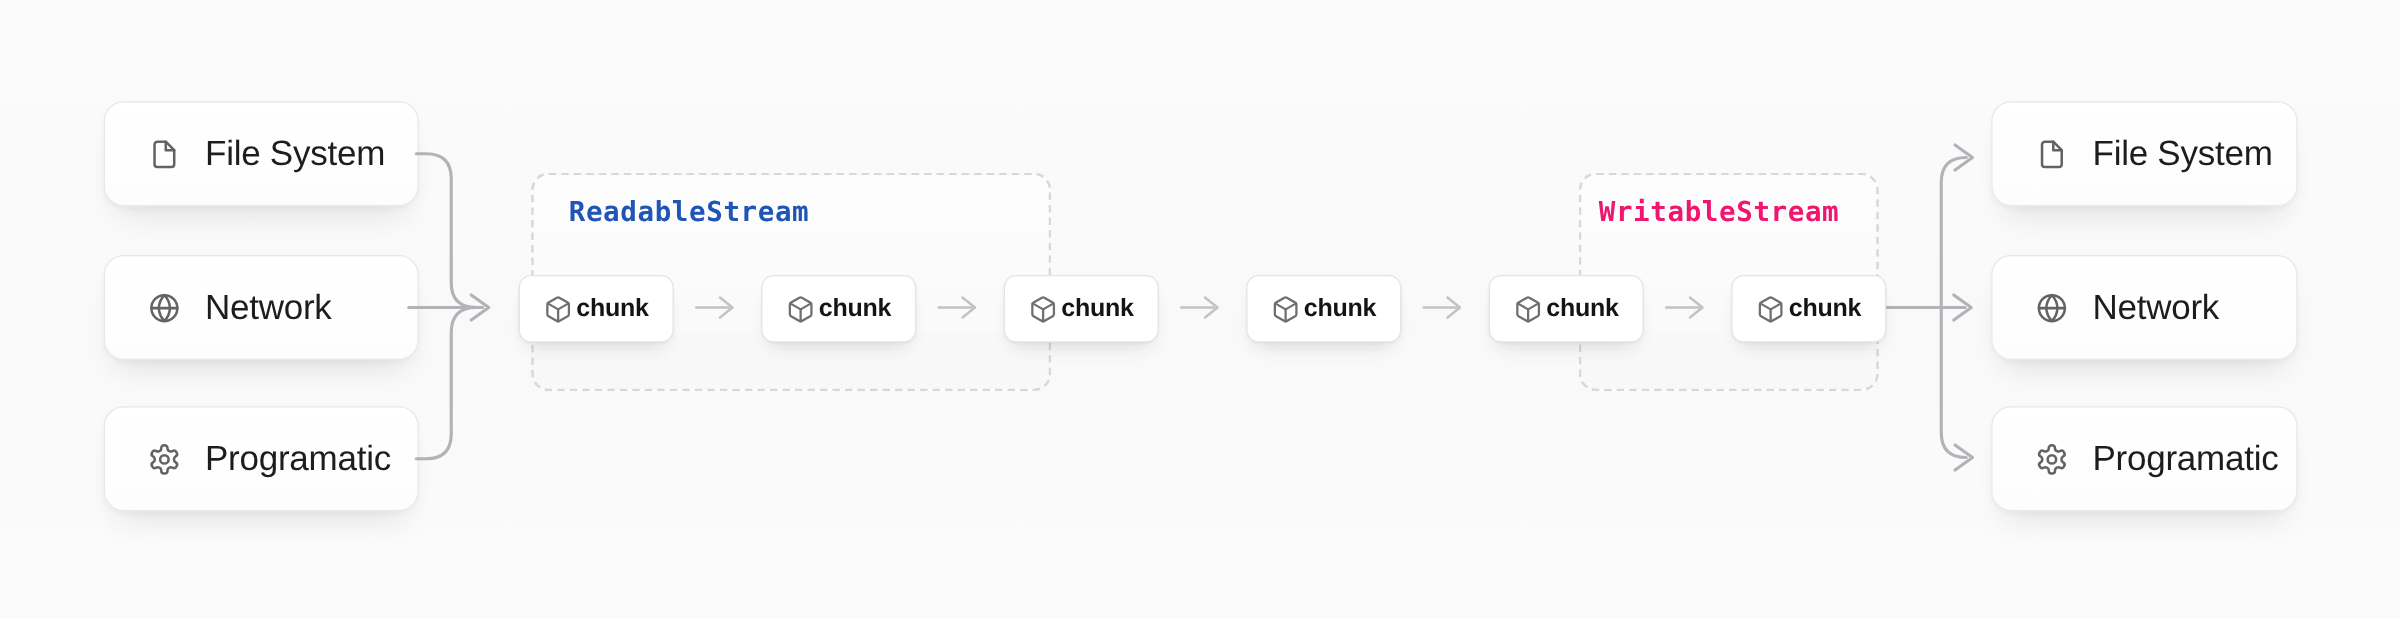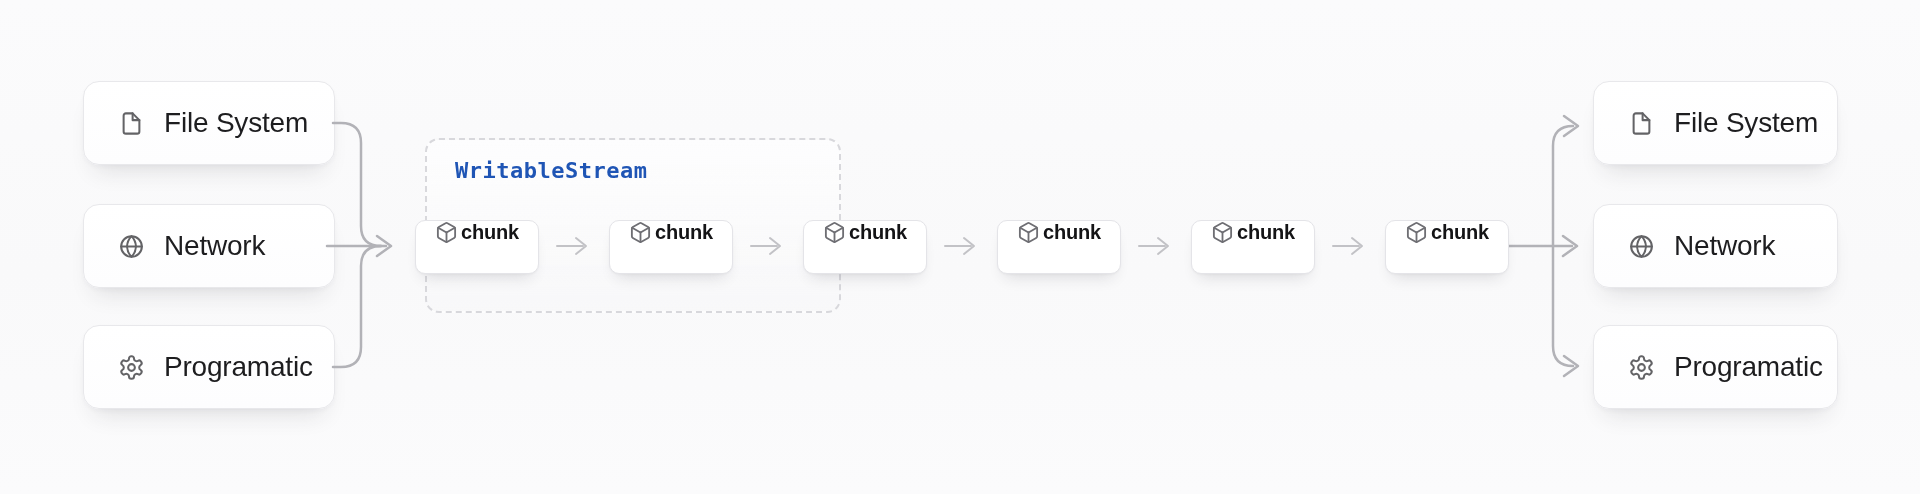--- a/index.html
+++ b/index.html
@@ -47,21 +47,21 @@
   .stream-readable .stream-label{left:28px;color:#1f55b5;}
   .stream-transform .stream-label{left:18px;color:#f2a31d;}
   .stream-writable .stream-label{left:14px;color:#f0156f;}
   
   .chunk{
     position:absolute;top:220px;
     width:122px;height:52px;
     background:#ffffff;
     border:1px solid #e4e4e8;
     border-radius:10px;
-    display:flex;align-items:flex-start;justify-content:center;gap:3px;
+    display:flex;align-items:center;justify-content:center;gap:3px;
     box-shadow:0 10px 16px -8px rgba(40,40,50,.16), 0 1px 2px rgba(40,40,50,.04);
     z-index:3;
   }
   .chunk .cube{width:23px;height:23px;color:#6e6e73;flex:0 0 auto;}
   .chunk .chunk-label{
     font-size:20px;font-weight:bold;color:#141416;letter-spacing:-.2px;
   }
   
   .wires{position:absolute;left:0;top:0;width:1920px;height:494px;z-index:2;pointer-events:none;}
   .wires .main{stroke:#b2b2b7;stroke-width:2.5;fill:none;stroke-linecap:round;stroke-linejoin:round;}
@@ -89,20 +89,23 @@
   </div>
   <div class="endpoint" style="left:83px;top:325px">
     <svg class="ep-icon" viewBox="0 0 24 24" fill="none" stroke="currentColor" stroke-width="1.8" stroke-linecap="round" stroke-linejoin="round">
         <path d="M12.22 2h-.44a2 2 0 0 0-2 2v.18a2 2 0 0 1-1 1.73l-.43.25a2 2 0 0 1-2 0l-.15-.08a2 2 0 0 0-2.73.73l-.22.38a2 2 0 0 0 .73 2.73l.15.1a2 2 0 0 1 1 1.72v.51a2 2 0 0 1-1 1.74l-.15.09a2 2 0 0 0-.73 2.73l.22.38a2 2 0 0 0 2.73.73l.15-.08a2 2 0 0 1 2 0l.43.25a2 2 0 0 1 1 1.73V20a2 2 0 0 0 2 2h.44a2 2 0 0 0 2-2v-.18a2 2 0 0 1 1-1.73l.43-.25a2 2 0 0 1 2 0l.15.08a2 2 0 0 0 2.73-.73l.22-.39a2 2 0 0 0-.73-2.73l-.15-.08a2 2 0 0 1-1-1.74v-.5a2 2 0 0 1 1-1.74l.15-.09a2 2 0 0 0 .73-2.73l-.22-.38a2 2 0 0 0-2.73-.73l-.15.08a2 2 0 0 1-2 0l-.43-.25a2 2 0 0 1-1-1.73V4a2 2 0 0 0-2-2z"></path>
         <circle cx="12" cy="12" r="3"></circle>
       </svg>
     <span class="ep-label">Programatic</span>
   </div>
 
   <div class="stream-box stream-readable" style="left:425px;width:416px">
+    <span class="stream-label">ReadableStream</span>
+  </div>
+  <div class="stream-box stream-writable" style="left:1263px;width:240px">
     <span class="stream-label">WritableStream</span>
   </div>
 
   <div class="chunk" style="left:415px">
     <svg class="cube" viewBox="0 0 24 24" fill="none" stroke="currentColor" stroke-width="1.9" stroke-linecap="round" stroke-linejoin="round">
         <path d="M21 8a2 2 0 0 0-1-1.73l-7-4a2 2 0 0 0-2 0l-7 4A2 2 0 0 0 3 8v8a2 2 0 0 0 1 1.73l7 4a2 2 0 0 0 2 0l7-4A2 2 0 0 0 21 16Z"></path>
         <path d="m3.3 7 8.7 5 8.7-5"></path>
         <path d="M12 22V12"></path>
       </svg>
     <span class="chunk-label">chunk</span>

